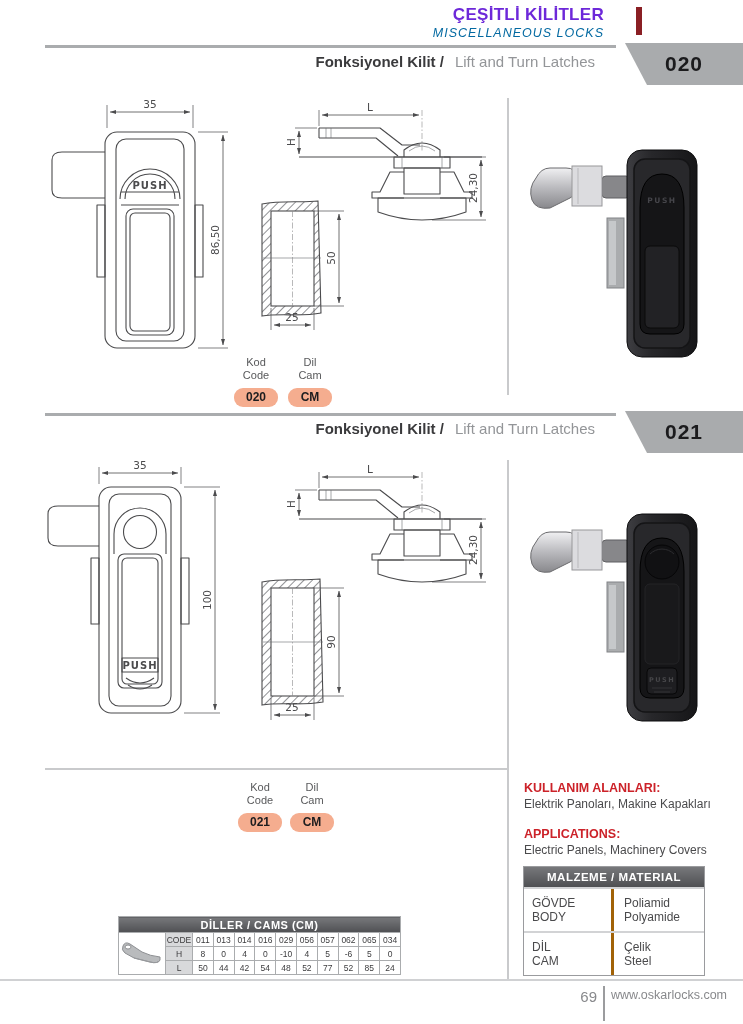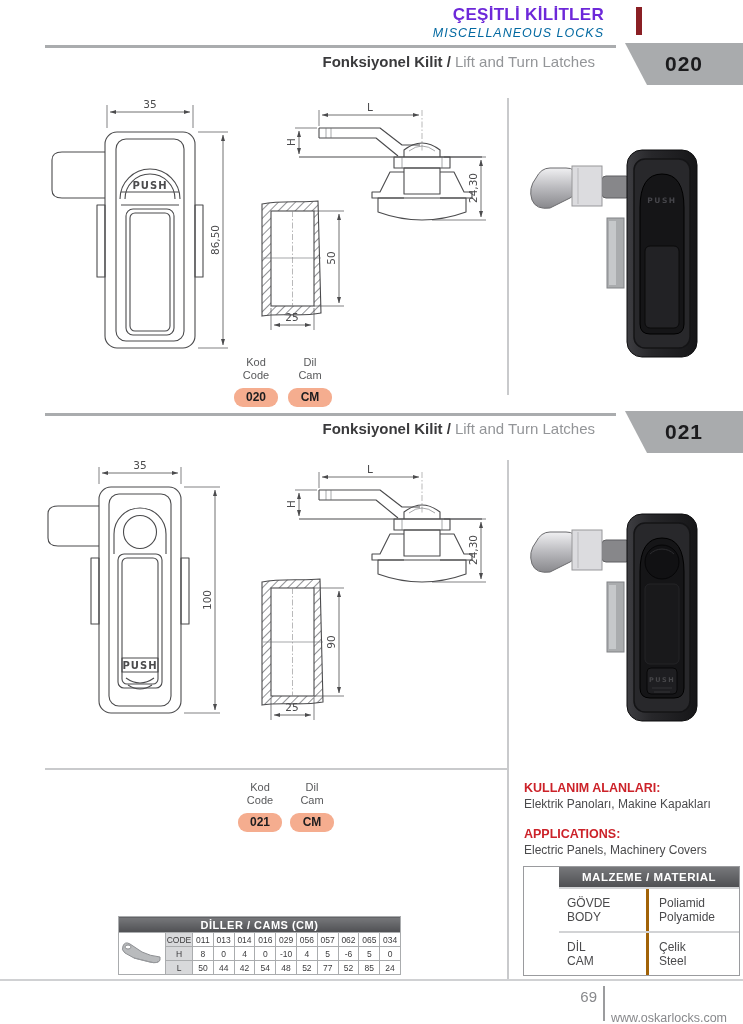--- a/index.html
+++ b/index.html
@@ -6,21 +6,21 @@
   .page{position:relative;width:743px;height:1024px;background:#fff;overflow:hidden;
         font-family:"Liberation Sans",sans-serif;color:#3c3c3e;}
   
   .top-header{position:absolute;top:5px;right:139px;text-align:right;}
   .t-tr{font-size:17px;font-weight:bold;color:#6d28d9;letter-spacing:.3px;}
   .t-en{font-size:12.5px;font-style:italic;color:#0369a1;letter-spacing:1px;margin-top:1px;}
   .red-bar{position:absolute;left:636px;top:7px;width:6px;height:28px;background:var(--header-bar-red,#8a1f24);}
   
   .sec-line{position:absolute;left:45px;width:571px;height:3px;background:#aaacae;}
   .sec-title{position:absolute;right:148px;text-align:right;font-size:15px;white-space:nowrap;}
-  .st-tr{font-weight:bold;color:#3a3a3c;margin-right:4px;}
+  .st-tr{font-weight:bold;color:#3a3a3c;margin-right:11px;}
   .st-en{color:#939598;}
   .badge{position:absolute;left:625px;width:118px;height:42px;background:var(--badge-gray,#a9abad);
          clip-path:polygon(0 0,100% 0,100% 100%,22px 100%);
          display:flex;align-items:center;justify-content:center;
          font-size:21px;font-weight:bold;color:#1b1b1d;letter-spacing:1px;}
   
   svg.tech,svg.photo{position:absolute;}
   .ol{stroke:#4b4b4d;stroke-width:1.1;fill:none;stroke-linejoin:round;}
   .thin{stroke:#6a6b6e;stroke-width:.6;fill:none;}
   .extline{stroke:#4b4b4d;stroke-width:.7;}
@@ -33,38 +33,38 @@
   .vdiv{position:absolute;width:1.5px;background:#c9cacc;}
   .hdiv{position:absolute;height:1.5px;background:#c9cacc;}
   
   .pillgroup{position:absolute;width:56px;text-align:center;}
   .pg-label{font-size:11px;color:#58595b;line-height:13px;}
   .pill{margin:6px auto 0;width:44px;padding:2px 0 3px;background:var(--pill-salmon,#f5ad8f);
         border-radius:9px;font-size:12px;font-weight:bold;color:#1d1d1f;}
   
   .rc-title{position:absolute;left:524px;font-size:12.5px;font-weight:bold;color:var(--accent-red,#cc2229);}
   .rc-text{position:absolute;left:524px;font-size:12px;color:#4a4a4c;}
-  .mat-table{position:absolute;left:523px;top:866px;width:180px;border:1px solid #9a9b9e;padding-left:35px;}
+  .mat-table{position:absolute;left:523px;top:866px;width:180px;border:1px solid #9a9b9e;}
   .mt-header{height:20px;background:linear-gradient(180deg,#77787b,#4f5053);color:#fff;
              font-size:11.5px;font-weight:bold;display:flex;align-items:center;justify-content:center;letter-spacing:.5px;}
   .mt-row{display:flex;border-top:2px solid #d2d3d5;}
   .mt-label{width:79px;padding:7px 0 7px 8px;font-size:12px;line-height:14px;color:#4a4a4c;border-right:3px solid #a16207;}
   .mt-value{flex:1;padding:7px 0 7px 10px;font-size:12px;line-height:14px;color:#4a4a4c;}
   
   .cams-table{position:absolute;left:118px;top:916px;width:283px;border-collapse:collapse;table-layout:fixed;}
   .cams-table td{border:1px solid #aaacae;font-size:8.5px;color:#3c3c3e;text-align:center;height:13px;padding:0;}
   .cams-table .ct-title{background:linear-gradient(180deg,#77787b,#4f5053);color:#fff;
              font-size:11px;font-weight:bold;height:15px;letter-spacing:.5px;}
   .cams-table .ct-label{background:#d8d9db;}
   .cams-table .ct-img{background:#fff;}
   
   .footer-line{position:absolute;left:0;top:979px;width:743px;height:2px;background:#d0d1d3;}
   .f-page{position:absolute;top:988px;left:540px;width:57px;text-align:right;font-size:15px;color:#88898c;}
   .f-vline{position:absolute;top:986px;left:603px;width:1.5px;height:35px;background:#9b9c9e;}
-  .f-url{position:absolute;top:988px;left:611px;font-size:12.5px;color:#88898c;margin-top:23px;}
+  .f-url{position:absolute;top:988px;left:611px;font-size:12.5px;color:#88898c;}
 </style>
 </head>
 <body>
 
 <svg width="0" height="0" style="position:absolute" aria-hidden="true">
   <defs>
     <pattern id="hatch" patternUnits="userSpaceOnUse" width="6" height="6" patternTransform="rotate(45)">
       <line x1="0" y1="0" x2="0" y2="6" stroke="#55565a" stroke-width="1.3"></line>
     </pattern>
     <marker id="dim" viewBox="0 0 10 10" refX="9.5" refY="5" markerWidth="8" markerHeight="8" orient="auto-start-reverse">

